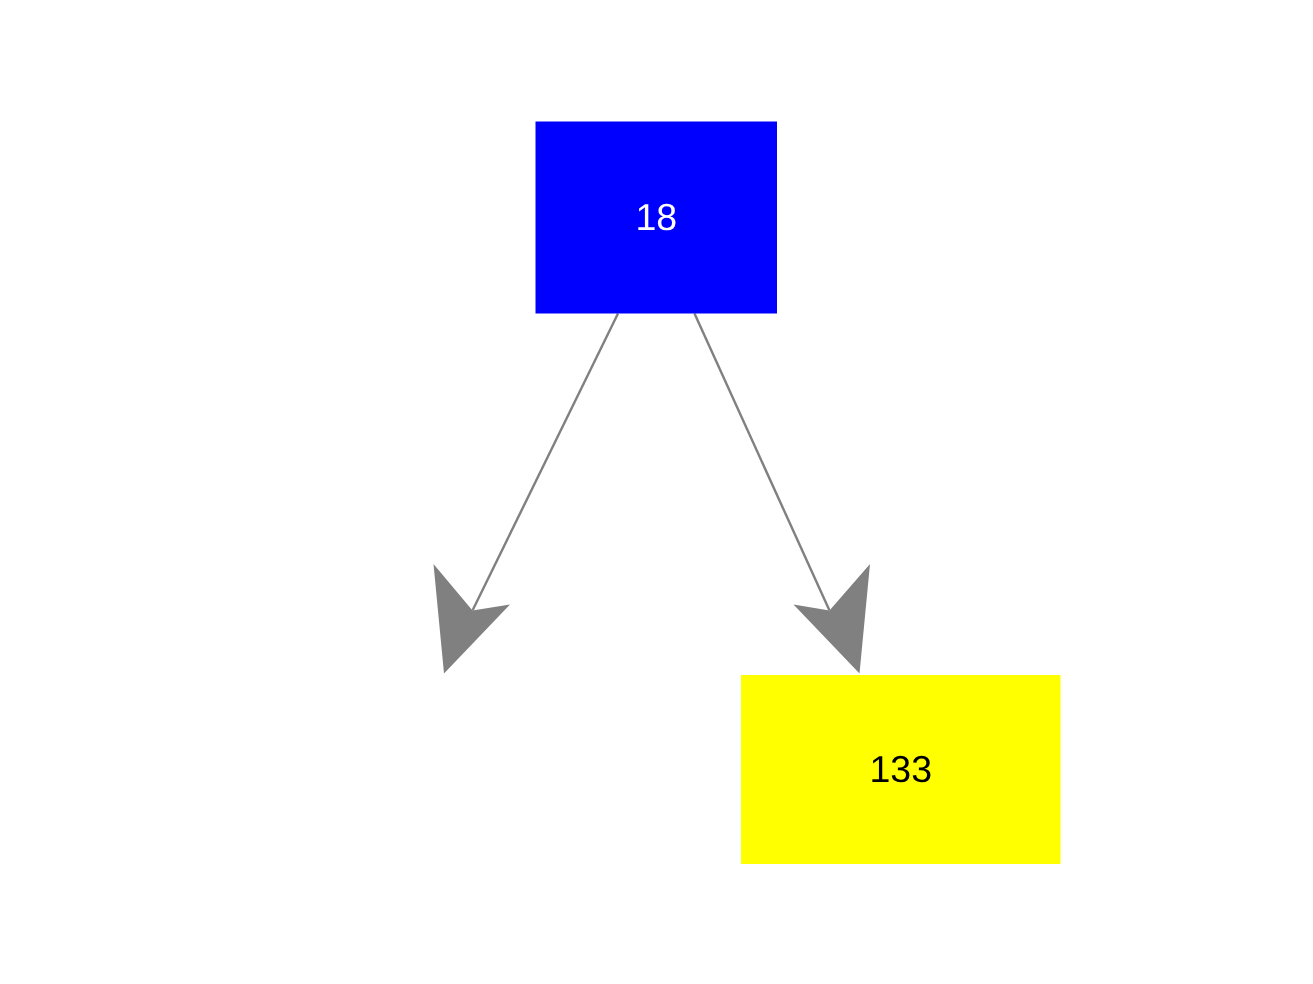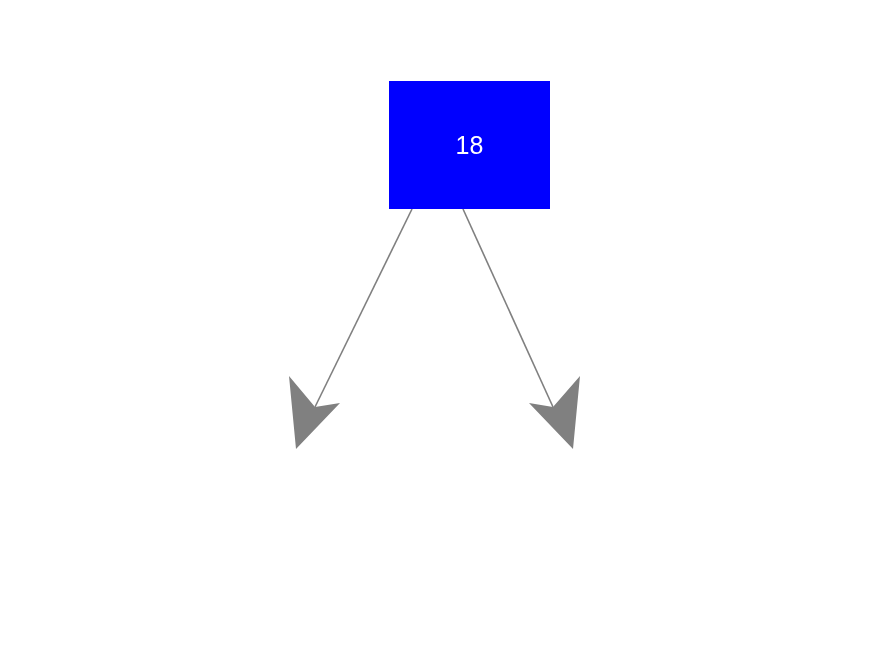--- a/index.html
+++ b/index.html
@@ -39,21 +39,20 @@
     font-size: 25px;
     letter-spacing: 0px;
     white-space: nowrap;
   }
   .node-root {
     left: 357px;
     top: 81px;
     width: 161px;
     height: 128px;
     background: #0000ff;
-    margin-left: 32px;
   }
   .node-root .node-label {
     color: #ffffff;
   }
   .node-left {
     left: 169px;
     top: 450px;
     width: 212px;
     height: 126px;
     background: #ffff00;
@@ -87,14 +86,17 @@
       <polygon points="573,449 580,376 553,407 529,403" fill="#808080"></polygon>
     </g>
 
   </svg>
 
   <div class="node node-root">
     <span class="node-label">18</span>
   </div>
 
 
+  <div class="node node-right">
+    <span class="node-label">133</span>
+  </div>
 
 </div>
 
 </body></html>

